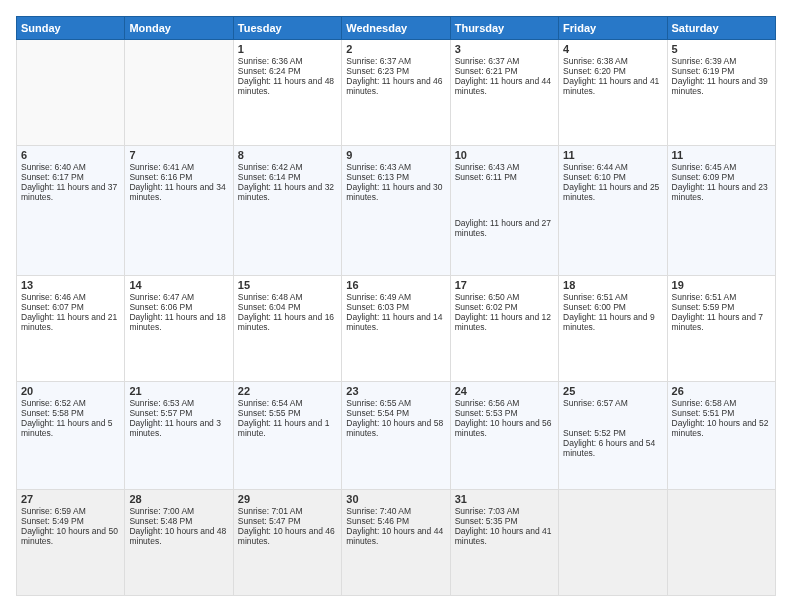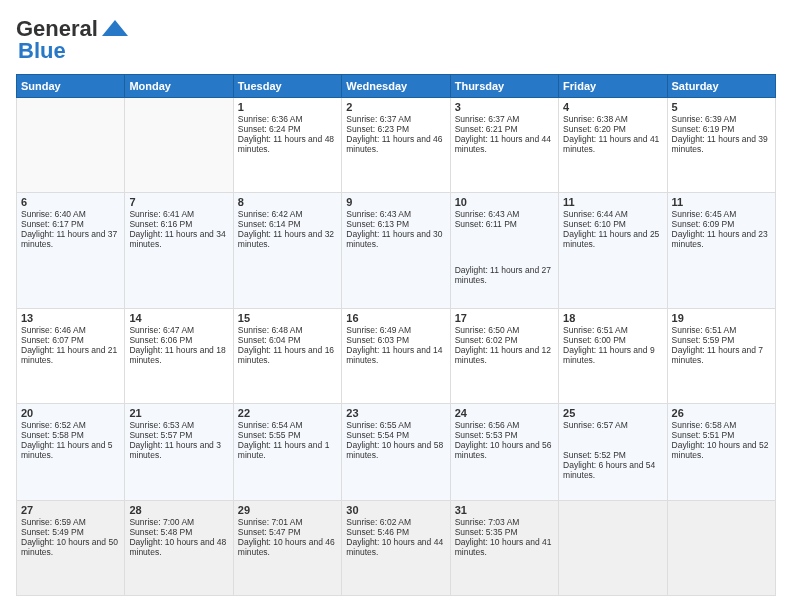--- a/index.html
+++ b/index.html
@@ -76,35 +76,20 @@
       display: block;
       margin-bottom: 1px;
     }
     .empty { background: #f9f9f9 !important; }
     .last-row td { background: #f0f0f0 !important; }
   </style>
 </head>
 <body>
 
 <div class="page">
-  <div class="header">
-    <div class="logo">
-      <div style="display:flex;align-items:center;gap:2px;">
-        <span style="font-size:22px;font-weight:bold;color:#333;">General</span>
-        <svg width="30" height="22" viewBox="0 0 30 22">
-          <polygon points="15,2 28,18 2,18" fill="#2878c8"></polygon>
-        </svg>
-      </div>
-      <span style="font-size:22px;font-weight:bold;color:#2878c8;margin-top:-4px;margin-left:2px;">Blue</span>
-    </div>
-    <div class="title-block">
-      <div class="main-title"></div>
-      <div class="subtitle"></div>
-    </div>
-  </div>
 
   <table class="calendar">
     <thead>
       <tr>
       <th>Sunday</th>
           <th>Monday</th>
           <th>Tuesday</th>
           <th>Wednesday</th>
           <th>Thursday</th>
           <th>Friday</th>
@@ -292,21 +277,21 @@
             <span style="display: block;">Daylight: 10 hours and 48 minutes.</span>
           </td>
           <td>
             <span class="day-num">29</span>
             <span style="display: block;">Sunrise: 7:01 AM</span>
             <span style="display: block;">Sunset: 5:47 PM</span>
             <span style="display: block;">Daylight: 10 hours and 46 minutes.</span>
           </td>
           <td>
             <span class="day-num">30</span>
-            <span style="display: block;">Sunrise: 6:02 AM</span>
+            <span style="display: block;">Sunrise: 7:40 AM</span>
             <span style="display: block;">Sunset: 5:46 PM</span>
             <span style="display: block;">Daylight: 10 hours and 44 minutes.</span>
           </td>
           <td>
             <span class="day-num">31</span>
             <span style="display: block;">Sunrise: 7:03 AM</span>
             <span style="display: block;">Sunset: 5:35 PM</span>
             <span style="display: block;">Daylight: 10 hours and 41 minutes.</span>
           </td>
           <td class="empty"></td>

